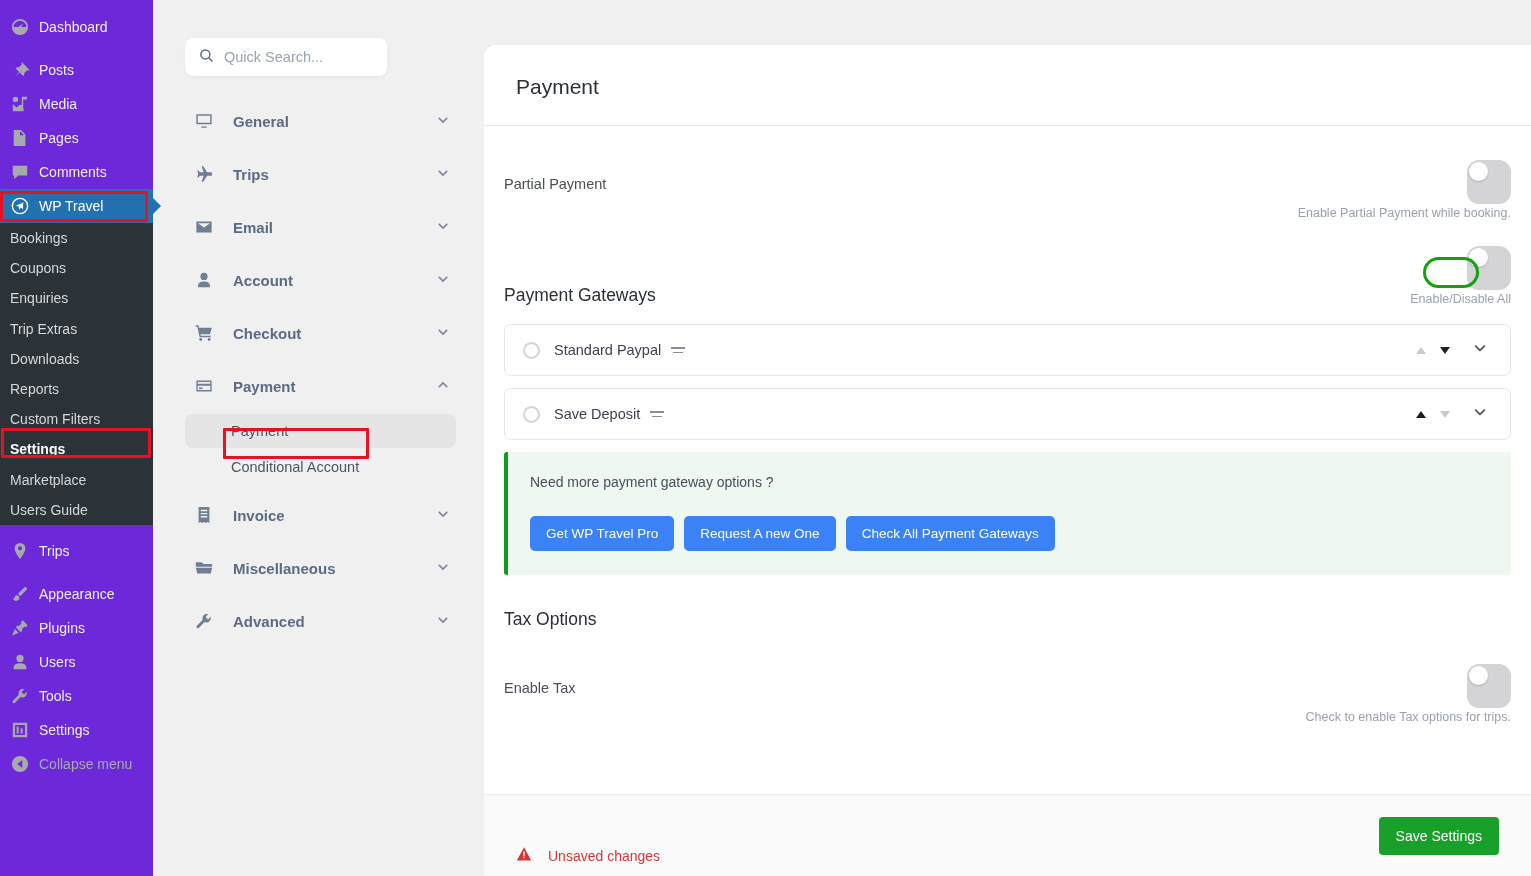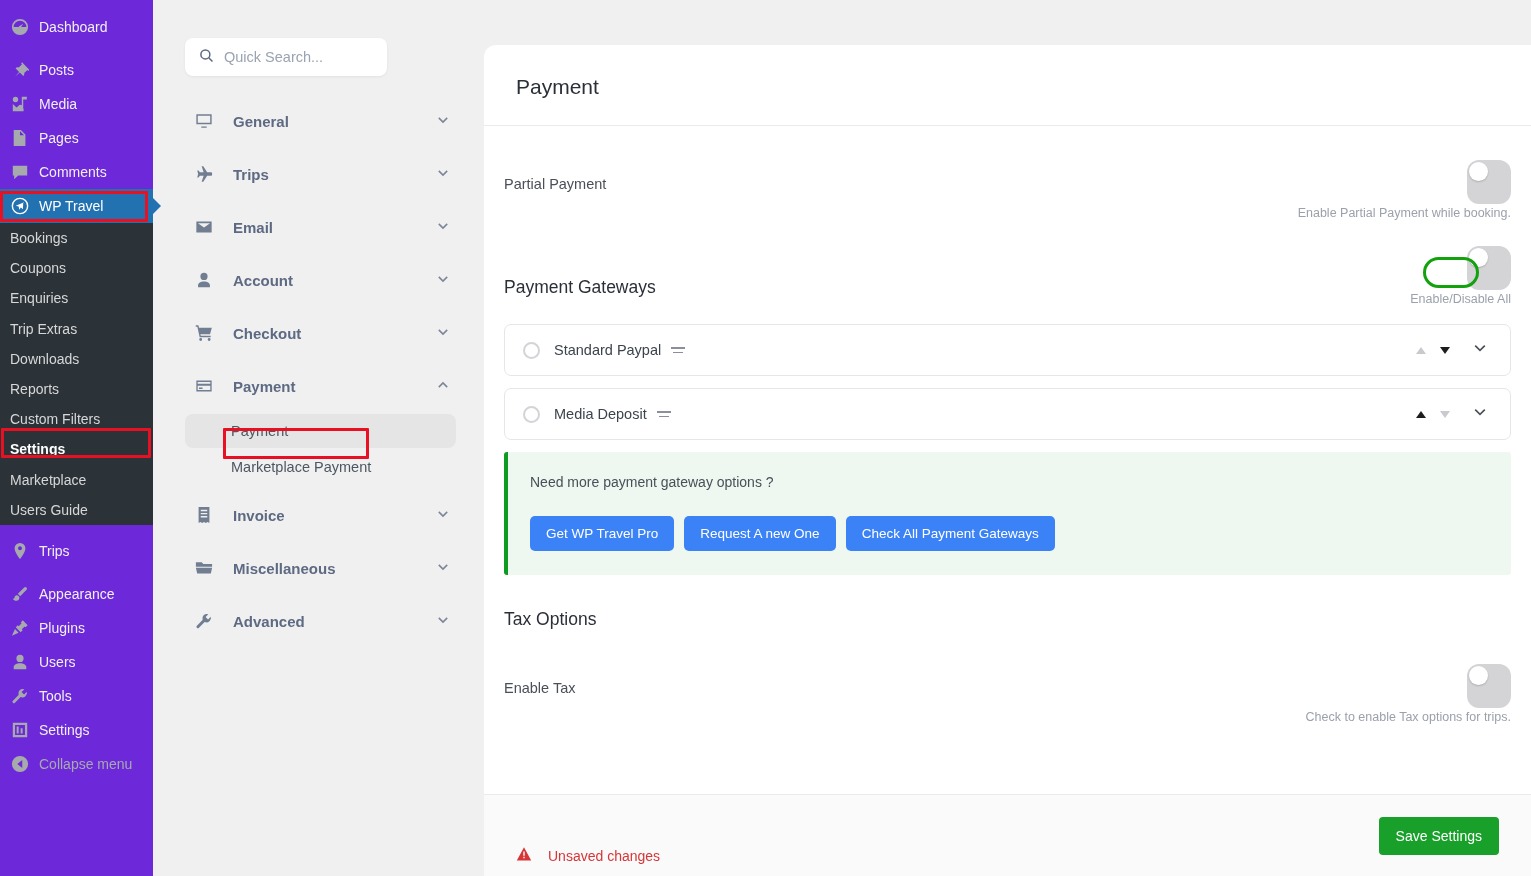--- a/index.html
+++ b/index.html
@@ -144,21 +144,21 @@
     position: absolute; top: 2px; left: 2px;
     width: 19px; height: 19px; border-radius: 50%;
     background: #fff; box-shadow: 0 1px 2px rgba(0,0,0,0.18);
   }
 
   .section-title {
     font-size: 17.5px; color: #2b2f38; font-weight: 400;
   }
 
   .gw-section { padding-top: 26px; }
-  .gw-head { display: flex; align-items: center; }
+  .gw-head { display: flex; align-items: flex-end; }
   .gw-head .section-title { flex: 1; padding-top: 22px; }
 
   .gw-list { margin-top: 18px; }
   .gw-row {
     display: flex; align-items: center;
     height: 52px; border: 1px solid #e6e6e8;
     border-radius: 7px; margin-bottom: 12px;
     padding: 0 22px 0 18px; background: #fff;
   }
   .gw-circle {
@@ -434,21 +434,21 @@
         <span class="n-label">Payment</span>
         <span class="n-chev">
           <svg viewBox="0 0 20 20">
               <polyline points="4,7 10,13 16,7"></polyline>
             </svg>
         </span>
       </div>
 
       <div class="nav-children">
         <span class="nav-child active">Payment</span>
-        <span class="nav-child">Marketplace Payment</span>
+        <span class="nav-child">Conditional Account</span>
       </div>
 
       <div class="nav-row">
         <span class="n-ico">
           <svg viewBox="0 0 20 20">
               <path d="M4 1h12v18l-2-1.3-2 1.3-2-1.3-2 1.3-2-1.3L4 19V1zm2.4 3.2v1.6h7.2V4.2H6.4zm0 3.5v1.6h7.2V7.7H6.4zm0 3.5v1.6h7.2v-1.6H6.4z"></path>
             </svg>
         </span>
         <span class="n-label">Invoice</span>
         <span class="n-chev">
@@ -534,21 +534,21 @@
             </span>
             <span class="gw-chev">
               <svg viewBox="0 0 20 20">
                   <polyline points="4,7 10,13 16,7"></polyline>
                 </svg>
             </span>
           </div>
 
           <div class="gw-row">
             <span class="gw-circle"></span>
-            <span class="gw-name">Media Deposit</span>
+            <span class="gw-name">Save Deposit</span>
             <span class="gw-drag">
                 <span></span>
                 <span></span>
               </span>
             <span class="gw-spacer"></span>
             <span class="gw-arrows">
               <span class="arrow up"></span>
               <span class="arrow down dim"></span>
             </span>
             <span class="gw-chev">

